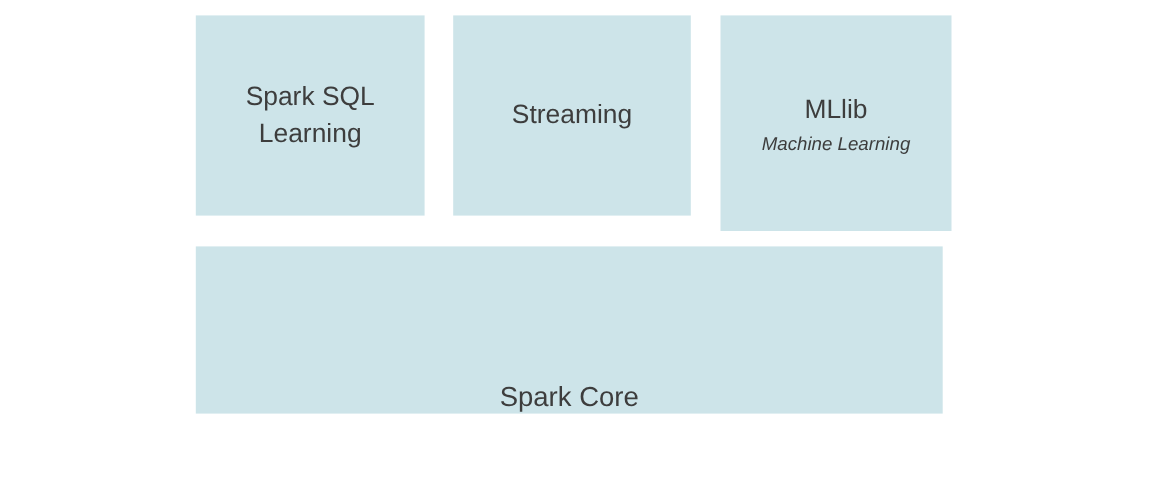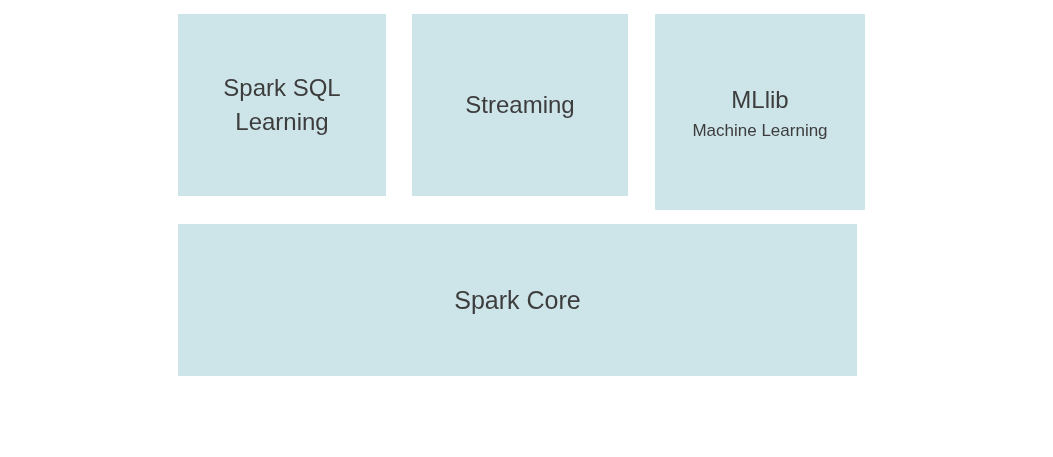--- a/index.html
+++ b/index.html
@@ -22,33 +22,34 @@
     display: flex;
     flex-direction: column;
     align-items: center;
     justify-content: center;
     text-align: center;
     box-sizing: border-box;
   }
   .box-spark-sql   { left: 178px; top: 14px;  width: 208px; height: 182px; }
   .box-streaming   { left: 412px; top: 14px;  width: 216px; height: 182px; }
   .box-mllib       { left: 655px; top: 14px;  width: 210px; height: 196px; }
-  .box-spark-core  { left: 178px; top: 224px; width: 679px; height: 152px; }
+  .box-spark-core  { left: 178px; top: 224px; width: 679px; height: 152px; justify-content: flex-end; }
 
   .label-main {
     font-size: 24px;
     line-height: 1.42;
     color: #3d3d3d;
   }
   .label-core {
     font-size: 25px;
     color: #3d3d3d;
   }
   .label-sub {
     font-size: 17px;
+    font-style: italic;
     color: #3d3d3d;
     margin-top: 4px;
   }
 </style>
 </head>
 <body>
 
 <div class="canvas">
 
   <div class="box box-spark-sql">

